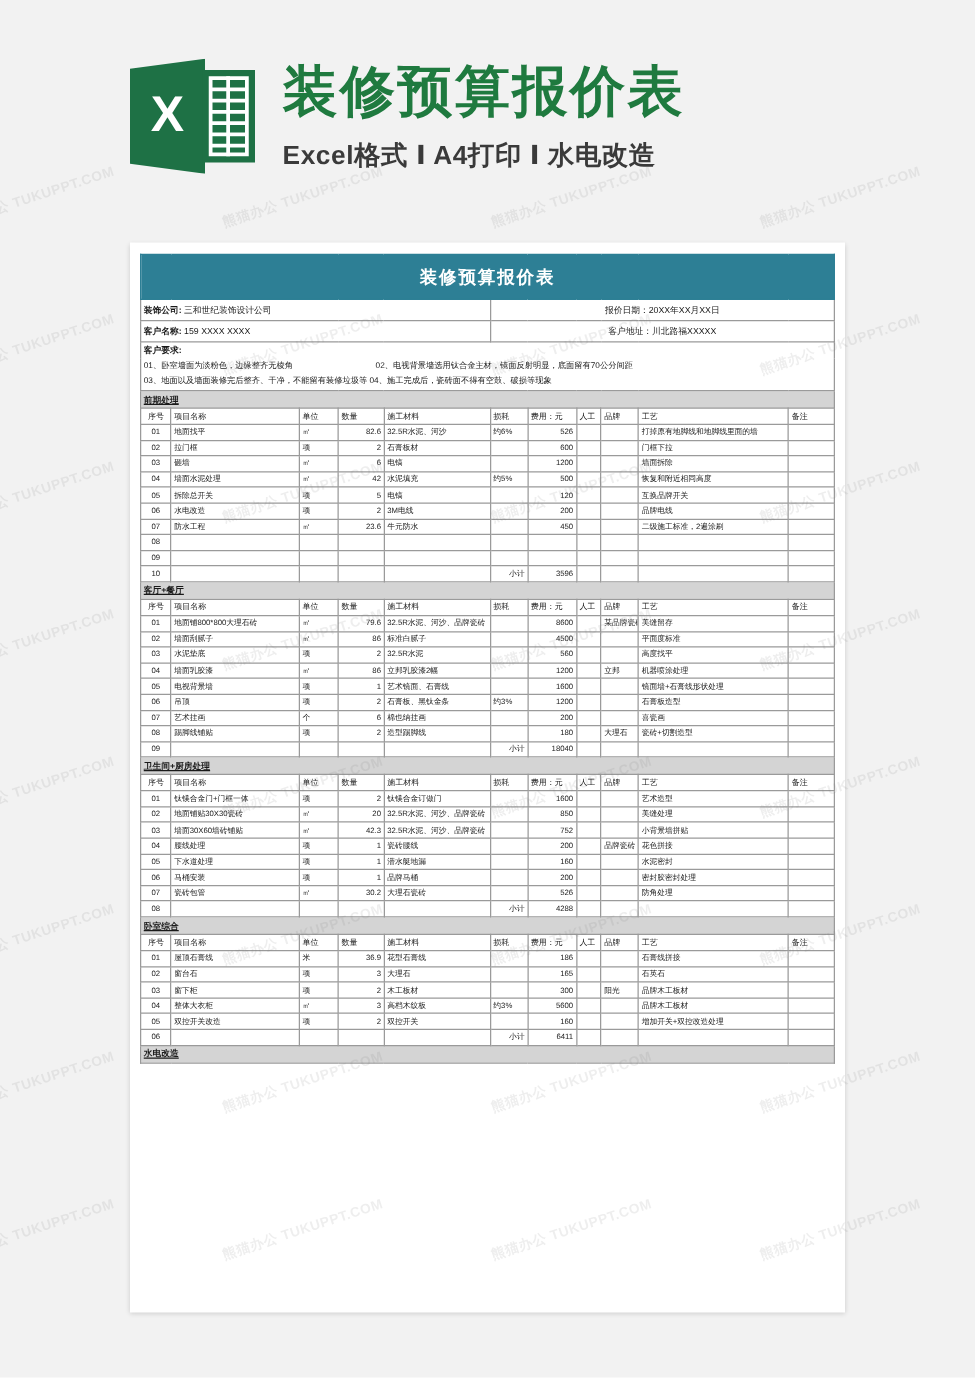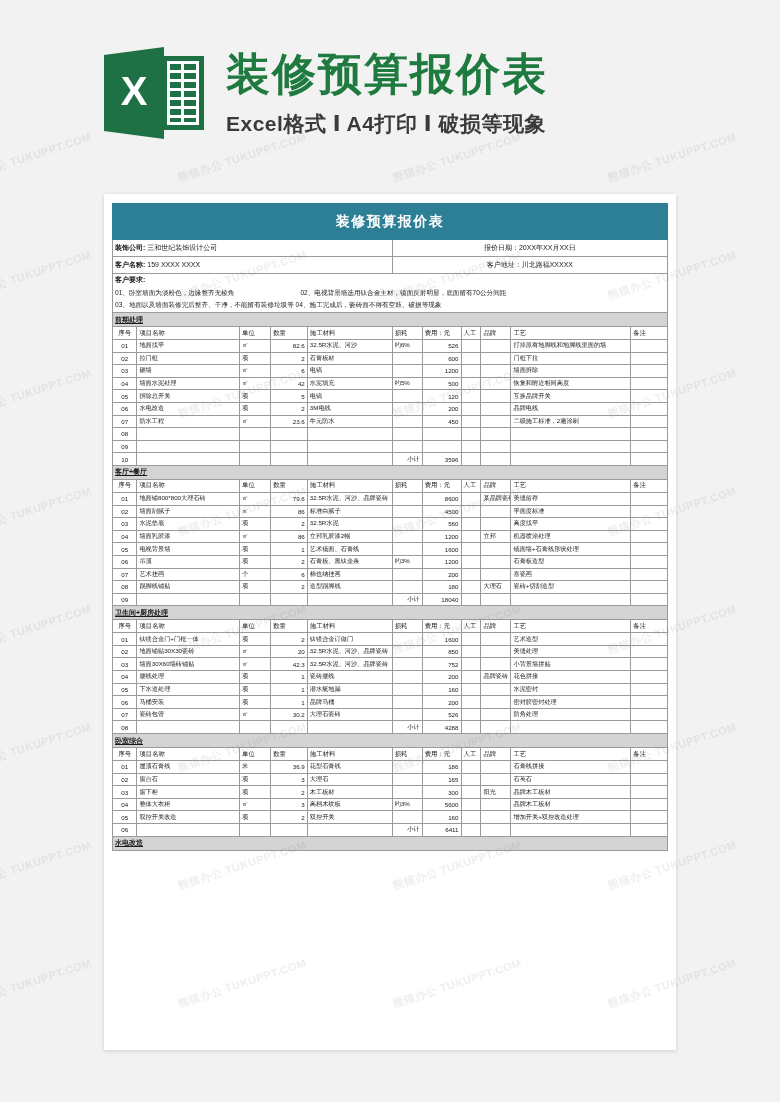--- a/index.html
+++ b/index.html
@@ -61,21 +61,21 @@
         <rect x="66" y="44" width="26" height="6"></rect>
         <rect x="66" y="53" width="26" height="6"></rect>
         <rect x="66" y="62" width="26" height="6"></rect>
         <rect x="66" y="71" width="26" height="4"></rect>
       </g>
       <rect x="77" y="14" width="3" height="64" fill="#ffffff"></rect>
     </svg>
   </div>
   <div class="banner-txt">
     <div class="banner-title">装修预算报价表</div>
-    <div class="banner-sub">Excel格式 Ⅰ A4打印 Ⅰ 破损等现象</div>
+    <div class="banner-sub">Excel格式 Ⅰ A4打印 Ⅰ 水电改造</div>
   </div>
 </div>
 
 <div class="paper">
   <table class="sheet">
     <colgroup>
       <col style="width:4.4%">
         <col style="width:18.5%">
         <col style="width:5.6%">
         <col style="width:6.6%">

